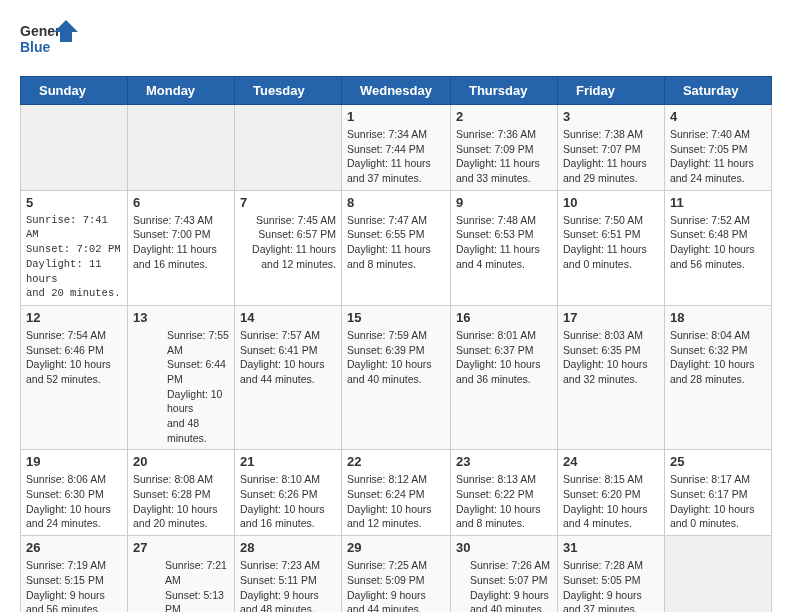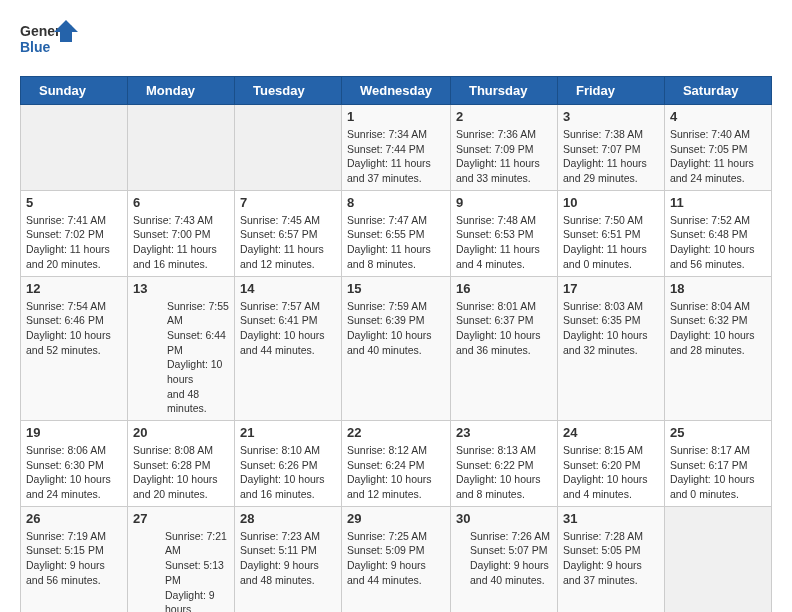--- a/index.html
+++ b/index.html
@@ -135,35 +135,35 @@
           <div class="day-number">4</div>
           <div class="day-info" style="white-space: pre-line;">Sunrise: 7:40 AM
 Sunset: 7:05 PM
 Daylight: 11 hours
 and 24 minutes.</div>
         </td>
       </tr>
       <tr>
         <td>
           <div class="day-number">5</div>
-          <div class="day-info" style="white-space: pre-line;">Sunrise: 7:41 AM
+          <div class="day-info" style="white-space: pre-line; font-family: Liberation Mono, monospace;">Sunrise: 7:41 AM
 Sunset: 7:02 PM
 Daylight: 11 hours
 and 20 minutes.</div>
         </td>
         <td>
           <div class="day-number">6</div>
           <div class="day-info" style="white-space: pre-line;">Sunrise: 7:43 AM
 Sunset: 7:00 PM
 Daylight: 11 hours
 and 16 minutes.</div>
         </td>
         <td>
           <div class="day-number">7</div>
-          <div class="day-info" style="white-space: pre-line;">Sunrise: 7:45 AM
+          <div class="day-info" style="white-space: pre-line; text-align: right;">Sunrise: 7:45 AM
 Sunset: 6:57 PM
 Daylight: 11 hours
 and 12 minutes.</div>
         </td>
         <td>
           <div class="day-number">8</div>
           <div class="day-info" style="white-space: pre-line;">Sunrise: 7:47 AM
 Sunset: 6:55 PM
 Daylight: 11 hours
 and 8 minutes.</div>

